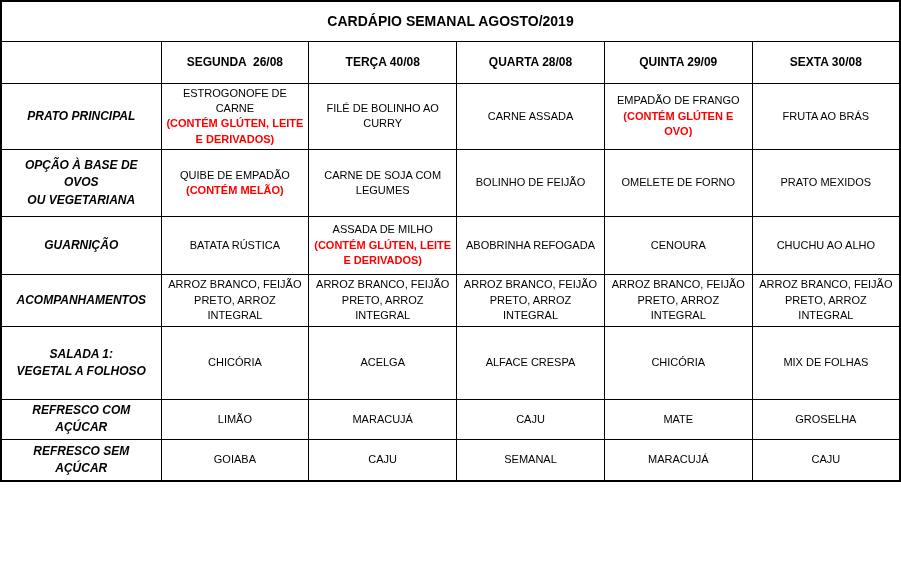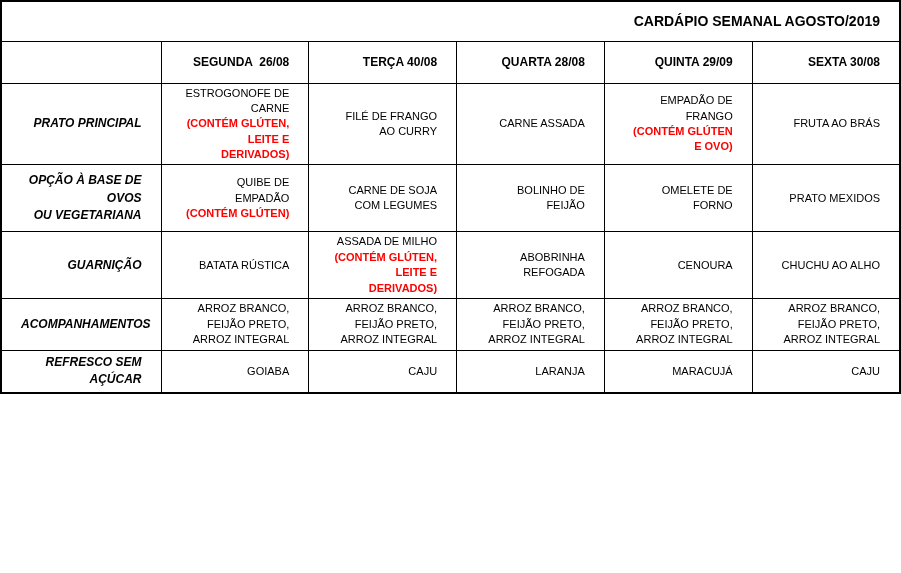--- a/index.html
+++ b/index.html
@@ -16,23 +16,23 @@
     color: #000000;
   }
   table.menu {
     border-collapse: collapse;
     table-layout: fixed;
     width: 899px;
     margin: 0;
   }
   table.menu td, table.menu th {
     border: 1px solid #000000;
-    text-align: right;
+    text-align: center;
     vertical-align: middle;
-    padding: 2px 19px;
+    padding: 2px 4px;
     box-sizing: border-box;
     overflow: hidden;
   }
   
   table.menu { border: 2px solid #000000; }
   table.menu tr:first-child td { border-top: 2px solid #000000; }
   table.menu tr:last-child td, table.menu tr:last-child th { border-bottom: 2px solid #000000; }
   table.menu tr td:last-child { border-right: 2px solid #000000; }
   table.menu tr th:first-child, table.menu tr td:first-child { border-left: 2px solid #000000; }
 
@@ -104,21 +104,21 @@
       <td>SEXTA 30/08</td>
     </tr>
 
     <tr class="r0">
       <th class="row-label">PRATO PRINCIPAL</th>
       <td class="menu-cell">
         <div class="dish">ESTROGONOFE DE CARNE</div>
         <div class="allergen">(CONTÉM GLÚTEN, LEITE E DERIVADOS)</div>
       </td>
       <td class="menu-cell">
-        <div class="dish">FILÉ DE FRANGO AO CURRY</div>
+        <div class="dish">FILÉ DE BOLINHO AO CURRY</div>
         <div class="allergen"></div>
       </td>
       <td class="menu-cell">
         <div class="dish">CARNE ASSADA</div>
         <div class="allergen"></div>
       </td>
       <td class="menu-cell">
         <div class="dish">EMPADÃO DE FRANGO</div>
         <div class="allergen">(CONTÉM GLÚTEN E OVO)</div>
       </td>
@@ -126,21 +126,21 @@
         <div class="dish">FRUTA AO BRÁS</div>
         <div class="allergen"></div>
       </td>
     </tr>
 
     <tr class="r1">
       <th class="row-label">OPÇÃO À BASE DE OVOS
 OU VEGETARIANA</th>
       <td class="menu-cell">
         <div class="dish">QUIBE DE EMPADÃO</div>
-        <div class="allergen">(CONTÉM GLÚTEN)</div>
+        <div class="allergen">(CONTÉM MELÃO)</div>
       </td>
       <td class="menu-cell">
         <div class="dish">CARNE DE SOJA COM LEGUMES</div>
         <div class="allergen"></div>
       </td>
       <td class="menu-cell">
         <div class="dish">BOLINHO DE FEIJÃO</div>
         <div class="allergen"></div>
       </td>
       <td class="menu-cell">
@@ -189,33 +189,70 @@
         <div class="dish">ARROZ BRANCO, FEIJÃO PRETO, ARROZ INTEGRAL</div>
       </td>
       <td class="menu-cell">
         <div class="dish">ARROZ BRANCO, FEIJÃO PRETO, ARROZ INTEGRAL</div>
       </td>
       <td class="menu-cell">
         <div class="dish">ARROZ BRANCO, FEIJÃO PRETO, ARROZ INTEGRAL</div>
       </td>
     </tr>
 
-
-
+    <tr class="r4">
+      <th class="row-label">SALADA 1:
+VEGETAL A FOLHOSO</th>
+      <td class="menu-cell">
+        <div class="dish">CHICÓRIA</div>
+      </td>
+      <td class="menu-cell">
+        <div class="dish">ACELGA</div>
+      </td>
+      <td class="menu-cell">
+        <div class="dish">ALFACE CRESPA</div>
+      </td>
+      <td class="menu-cell">
+        <div class="dish">CHICÓRIA</div>
+      </td>
+      <td class="menu-cell">
+        <div class="dish">MIX DE FOLHAS</div>
+      </td>
+    </tr>
+
+
+    <tr class="r6">
+      <th class="row-label">REFRESCO COM AÇÚCAR</th>
+      <td class="menu-cell">
+        <div class="dish">LIMÃO</div>
+      </td>
+      <td class="menu-cell">
+        <div class="dish">MARACUJÁ</div>
+      </td>
+      <td class="menu-cell">
+        <div class="dish">CAJU</div>
+      </td>
+      <td class="menu-cell">
+        <div class="dish">MATE</div>
+      </td>
+      <td class="menu-cell">
+        <div class="dish">GROSELHA</div>
+      </td>
+    </tr>
 
     <tr class="r7">
       <th class="row-label">REFRESCO SEM AÇÚCAR</th>
       <td class="menu-cell">
         <div class="dish">GOIABA</div>
       </td>
       <td class="menu-cell">
         <div class="dish">CAJU</div>
       </td>
       <td class="menu-cell">
-        <div class="dish">LARANJA</div>
+        <div class="dish">SEMANAL</div>
       </td>
       <td class="menu-cell">
         <div class="dish">MARACUJÁ</div>
       </td>
       <td class="menu-cell">
         <div class="dish">CAJU</div>
       </td>
     </tr>
   </tbody>
     </table>

